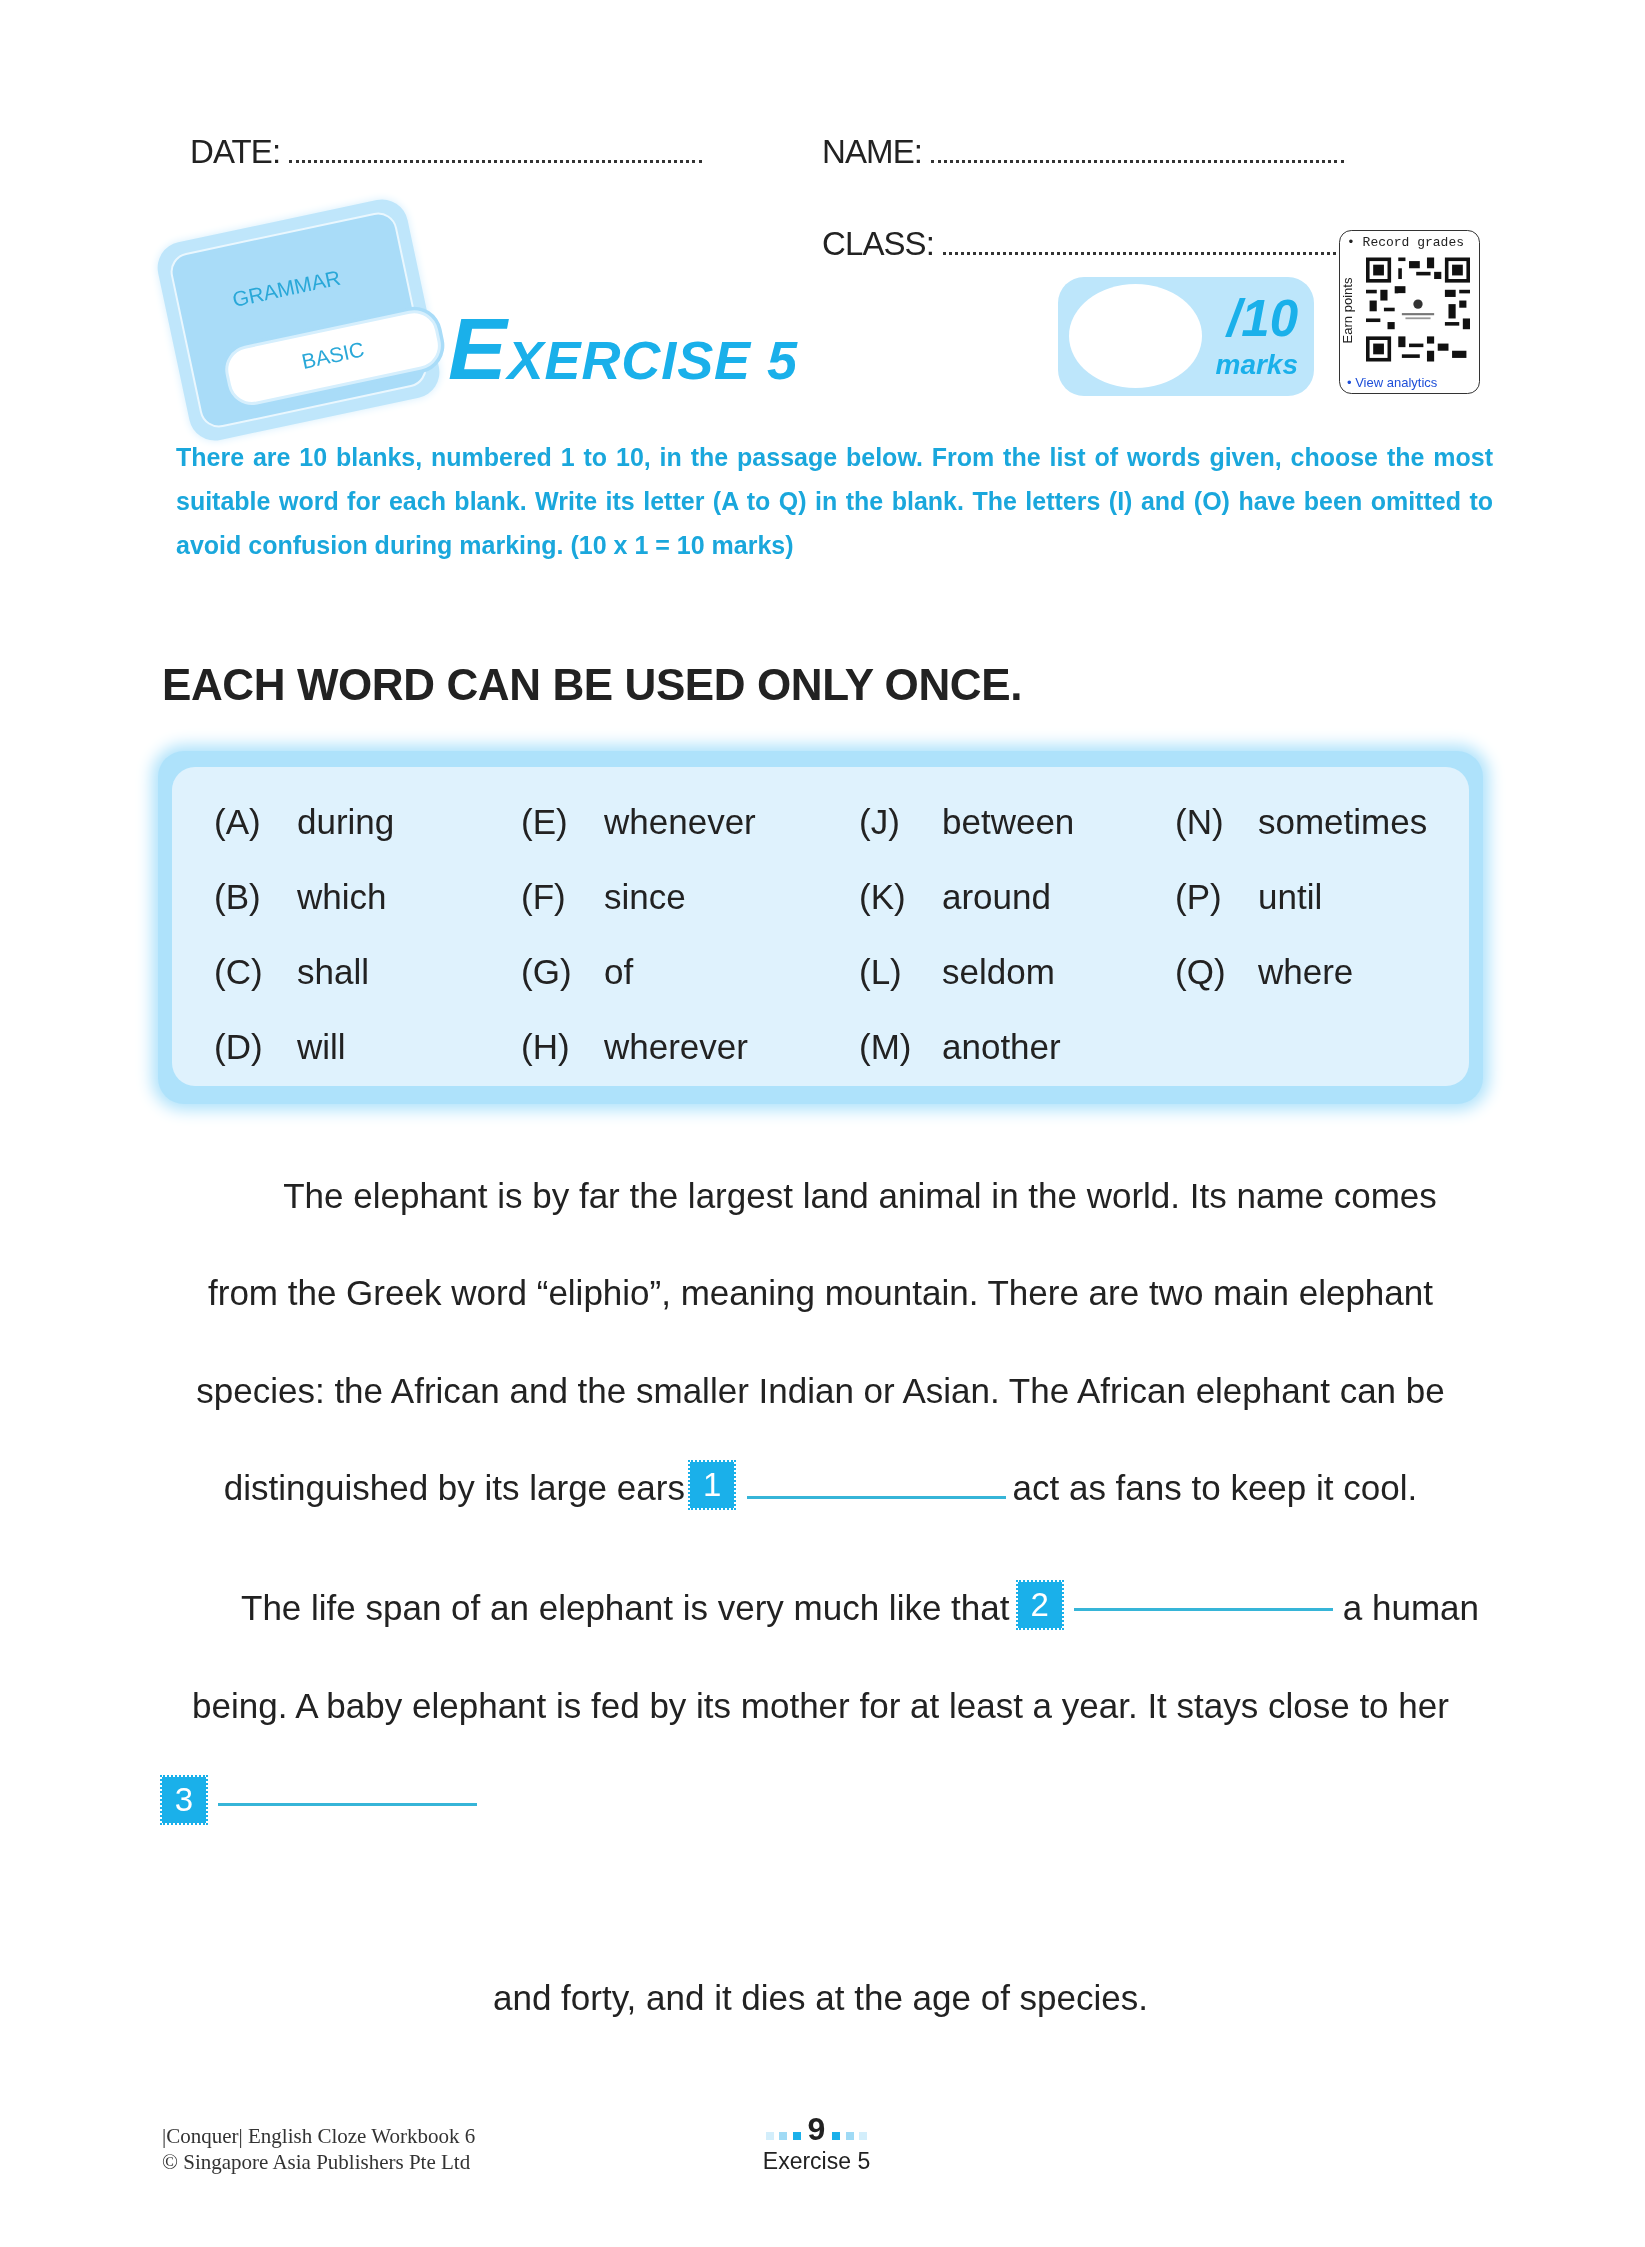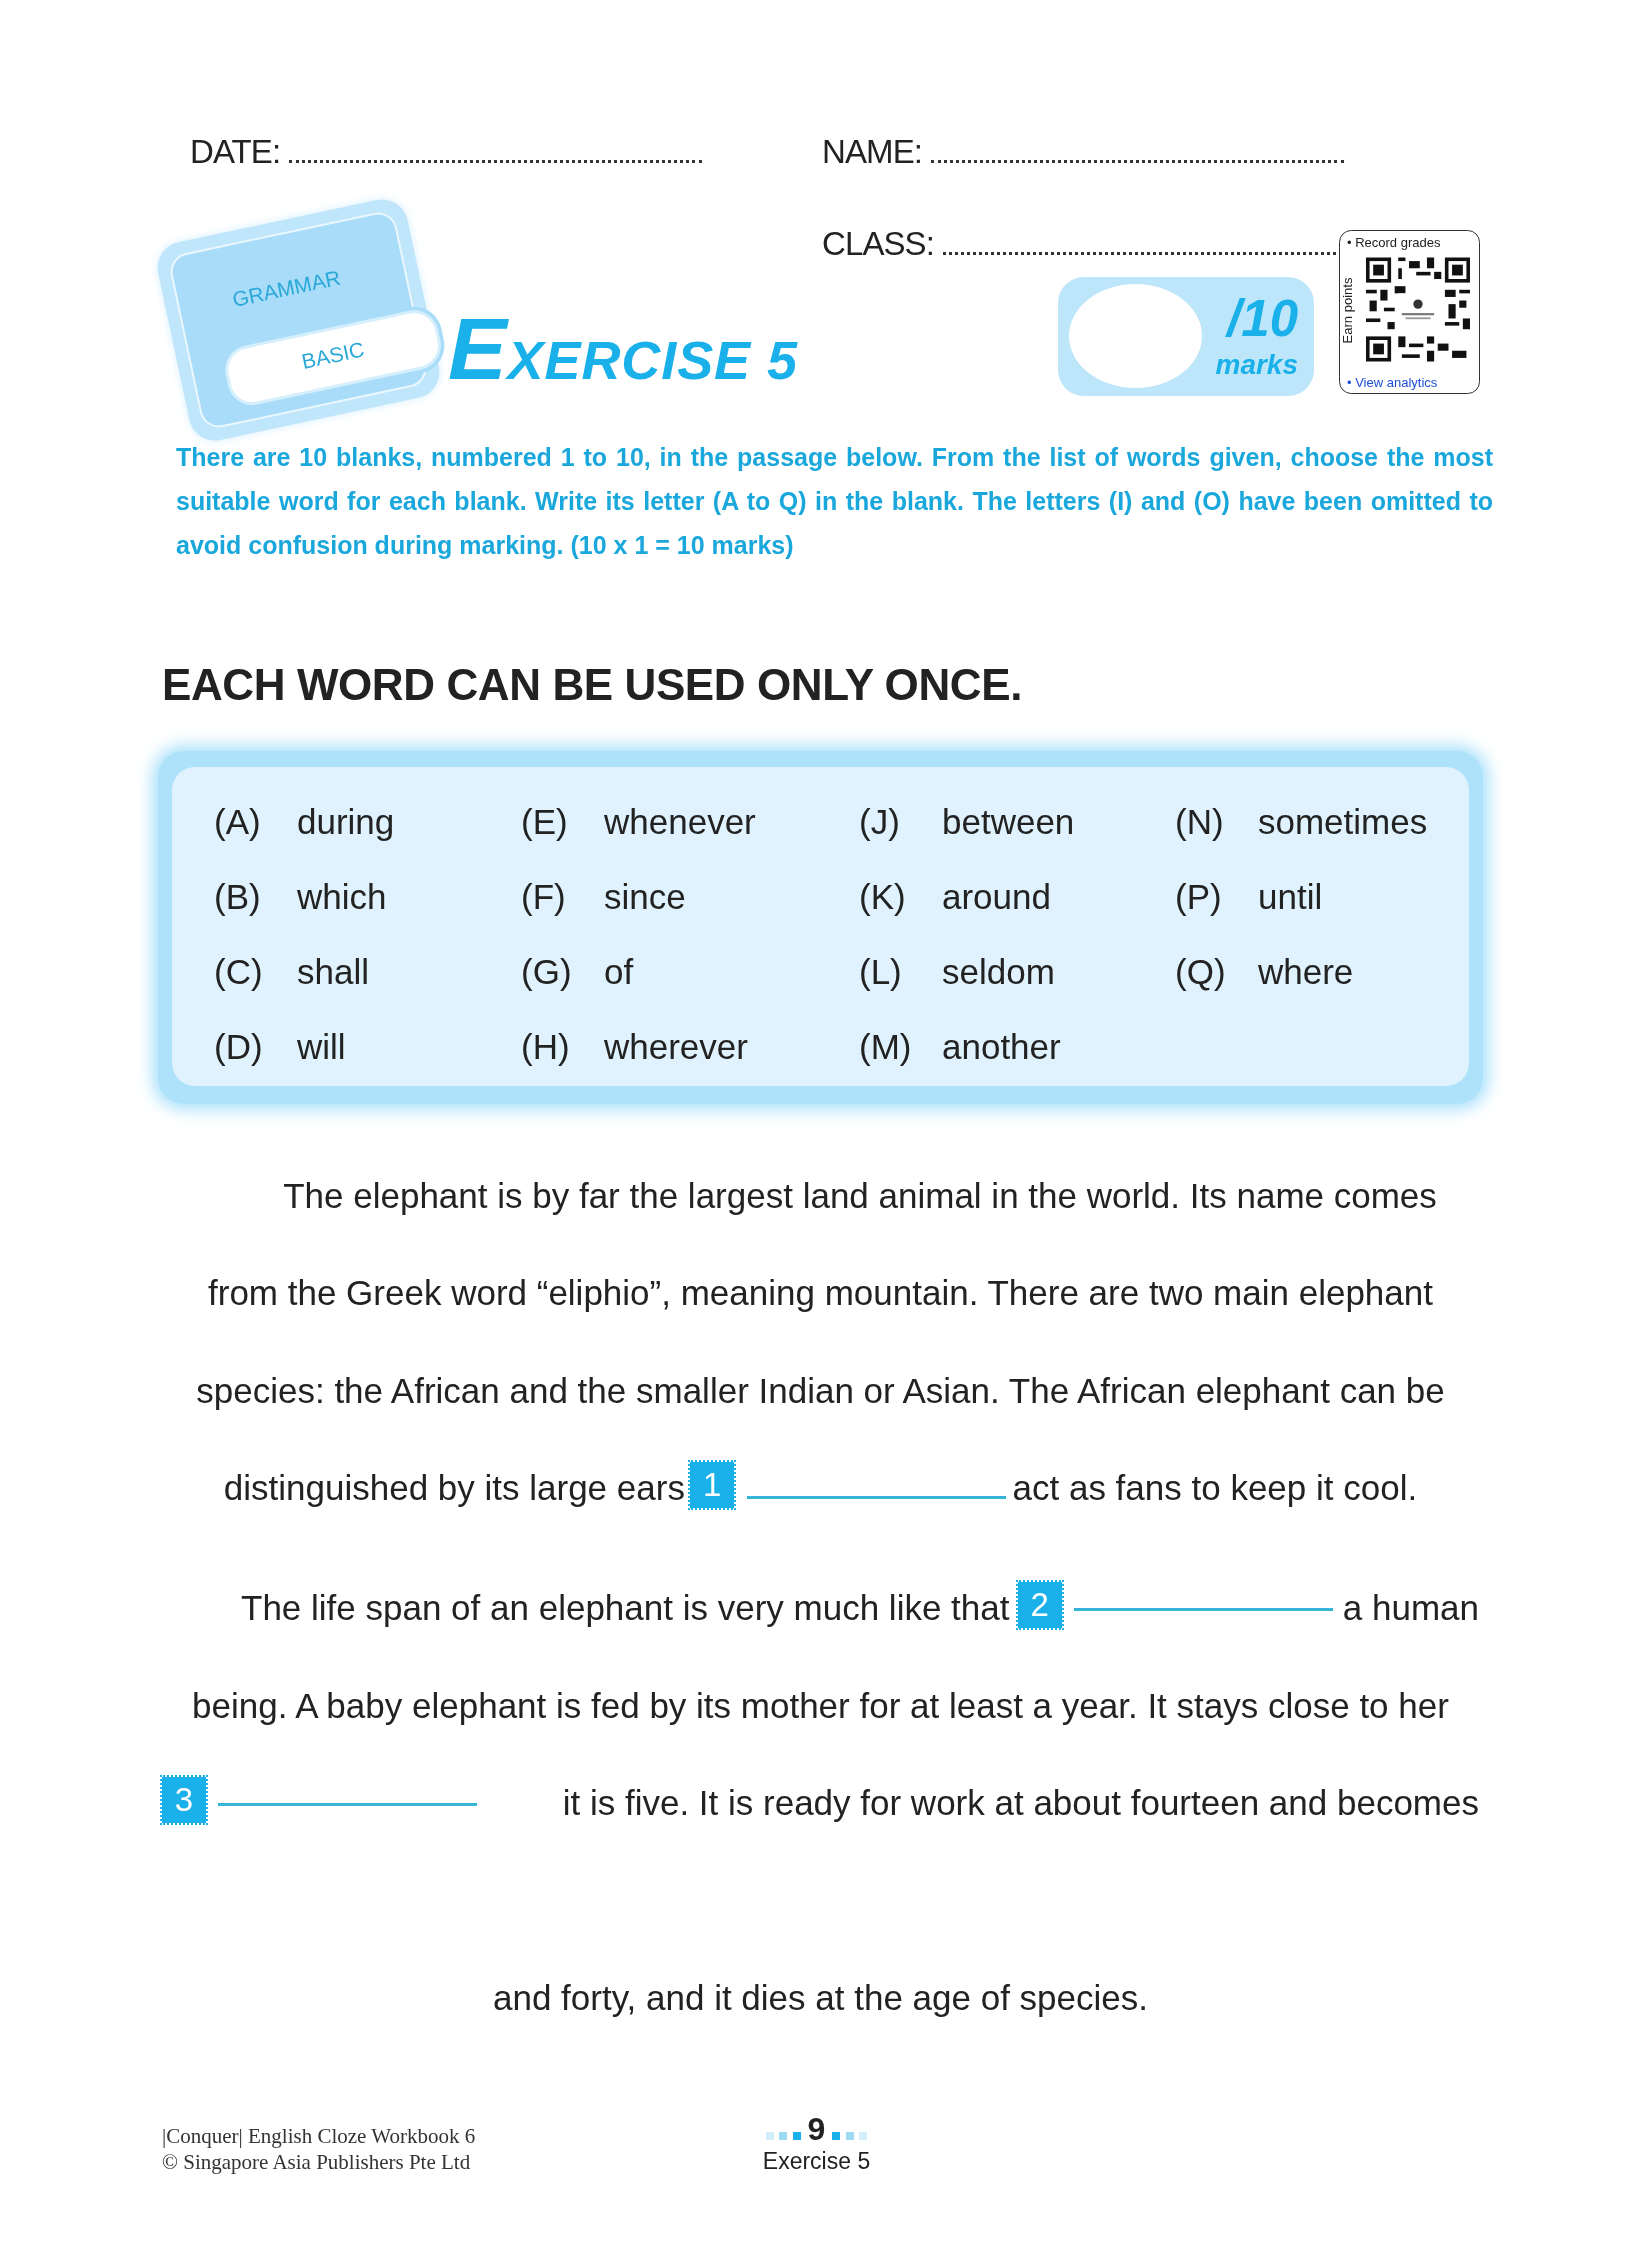--- a/index.html
+++ b/index.html
@@ -16,21 +16,21 @@
   .ex-title{left:448px;top:298px;font-family:"Liberation Sans",sans-serif;font-weight:bold;font-style:italic;color:#1ab0ea;letter-spacing:0.9px;}
   .ex-title .big{font-size:88px;}
   .ex-title .small{font-size:54px;}
   
   .marks-box{left:1058px;top:277px;width:256px;height:119px;background:#bde6fb;border-radius:26px;}
   .marks-oval{position:absolute;left:10.5px;top:7px;width:133px;height:104px;background:#fff;border-radius:50%;}
   .marks-num{position:absolute;right:16px;top:12.3px;font-size:51px;font-weight:bold;font-style:italic;color:#1ab0ea;font-family:"Liberation Sans",sans-serif;}
   .marks-label{position:absolute;right:16px;top:72px;font-size:28px;font-weight:bold;font-style:italic;color:#1ab0ea;font-family:"Liberation Sans",sans-serif;}
   
   .qr-box{left:1339px;top:230px;width:139px;height:162px;border:1.8px solid #333;border-radius:12.3px;background:#fff;}
-  .qr-top{position:absolute;left:7px;top:3.5px;font-size:13px;color:#222;white-space:nowrap;font-family:Liberation Sans, sans-serif;}
+  .qr-top{position:absolute;left:7px;top:3.5px;font-size:13px;color:#222;white-space:nowrap;font-family:Liberation Mono, monospace;}
   .qr-bottom{position:absolute;left:7px;bottom:3.5px;font-size:13px;color:#1d4ed8;white-space:nowrap;font-family:"Liberation Sans",sans-serif;}
   .qr-side{position:absolute;left:-24.6px;top:72px;transform:rotate(-90deg);font-size:13px;color:#222;white-space:nowrap;font-family:"Liberation Sans",sans-serif;}
   .qr-code{position:absolute;left:26px;top:26px;width:104px;height:105px;}
   
   .instr{left:176px;top:435px;width:1317px;font-size:25px;line-height:44px;color:#1aa7dc;font-weight:bold;text-align:justify;font-family:"Liberation Sans",sans-serif;}
   .rule{left:162px;top:660px;font-size:44px;font-weight:bold;color:#222;font-family:"Liberation Sans",sans-serif;letter-spacing:-0.4px;}
   
   .wordbox-glow{left:158px;top:751px;width:1325px;height:353px;background:#aee2fb;border-radius:26px;box-shadow:0 0 16px 5.3px #aee2fb;}
   .wordbox{position:absolute;left:14px;top:16px;right:14px;bottom:17.6px;background:#dff2fd;border-radius:23px;}
   .wgrid{position:absolute;left:42px;top:35px;width:1246px;display:grid;grid-template-columns:307px 338px 316px 290px;row-gap:35px;}
@@ -222,21 +222,20 @@
   <div class="line" style="top:1584px;padding-left:79px;width:1238px;">
     <span class="seg">The life span of an elephant is very much like that</span>
     <span><span class="num">2</span><span class="blank"></span></span>
     <span class="seg">a human</span>
   </div>
   <div class="line left" style="top:1682px;">
     <span class="seg">being. A baby elephant is fed by its mother for at least a year. It stays close to her</span>
   </div>
   <div class="line" style="top:1779px;">
     <span><span class="num" style="margin-left:0;">3</span><span class="blank"></span></span>
-    <span class="seg">it is five. It is ready for work at about fourteen and becomes</span>
   </div>
   <div class="line left" style="top:1974px;">
     <span class="seg">and forty, and it dies at the age of species.</span>
   </div>
 </div>
 
 <div class="abs foot-left">
   <div>|Conquer| English Cloze Workbook 6</div>
   <div>© Singapore Asia Publishers Pte Ltd</div>
 </div>

